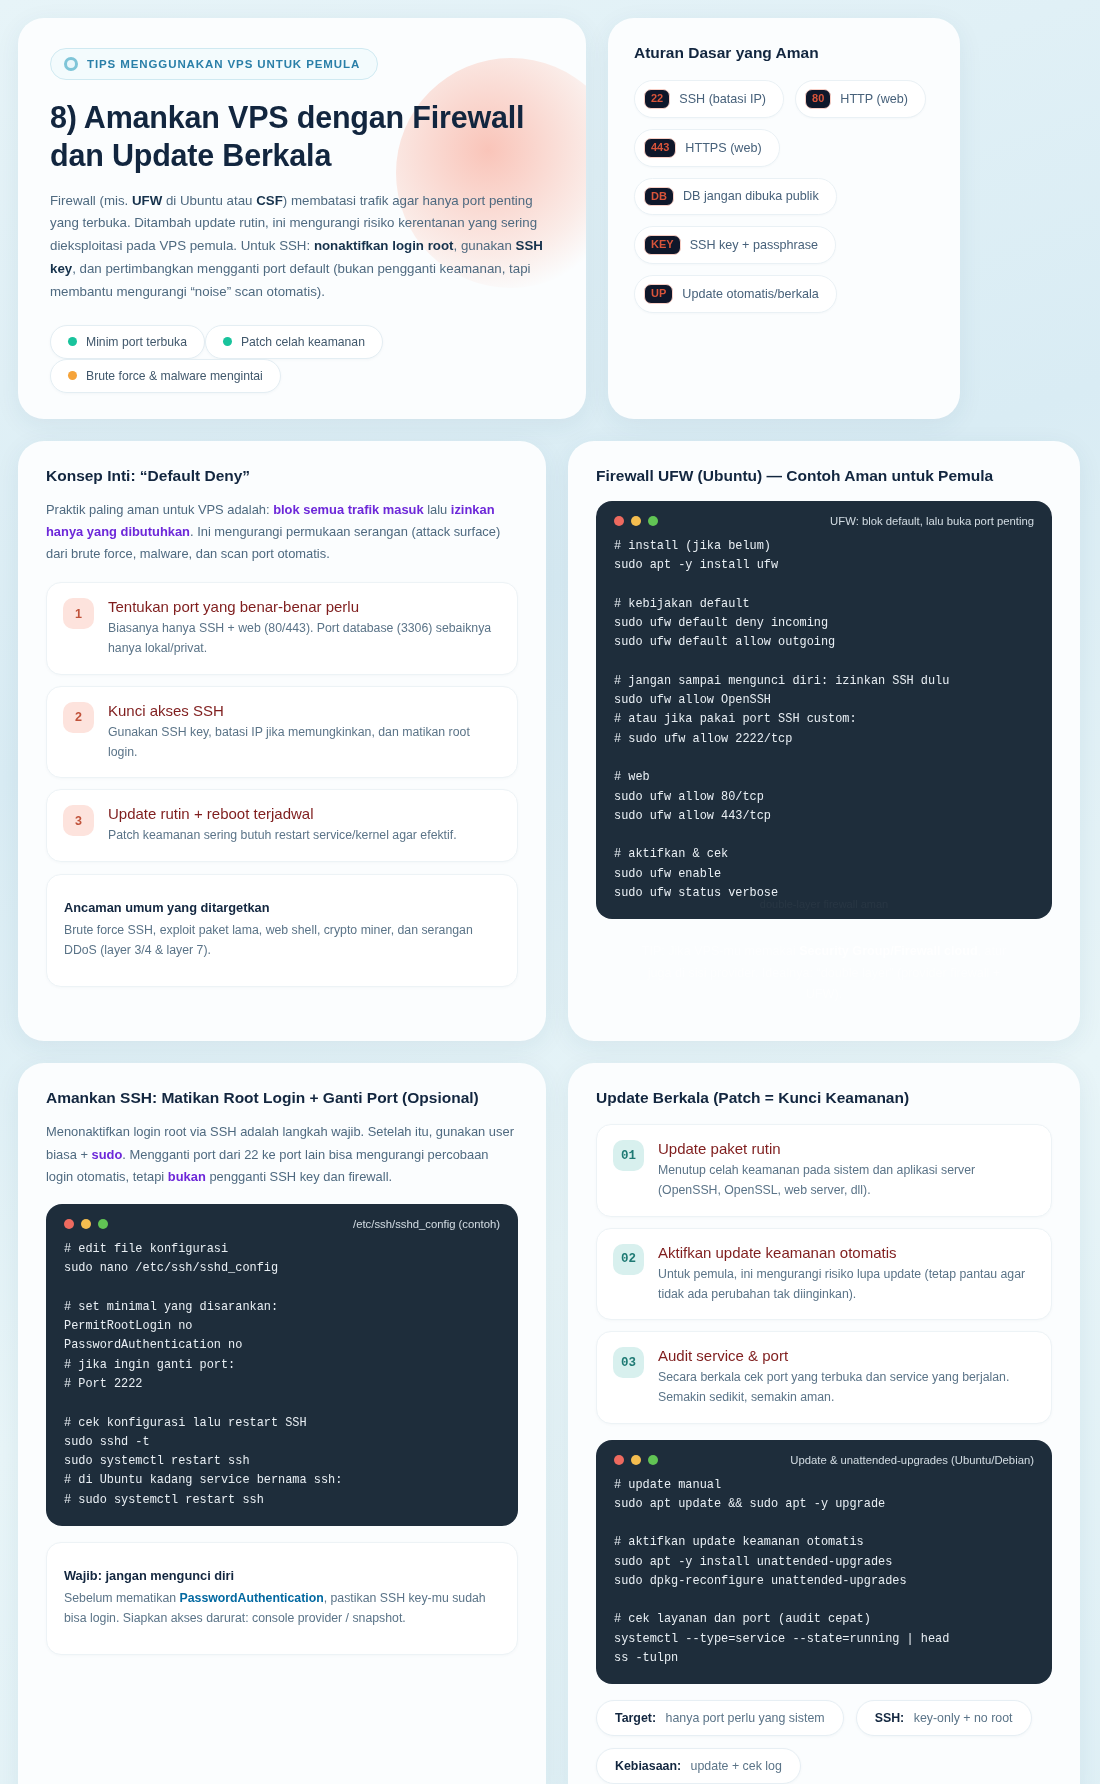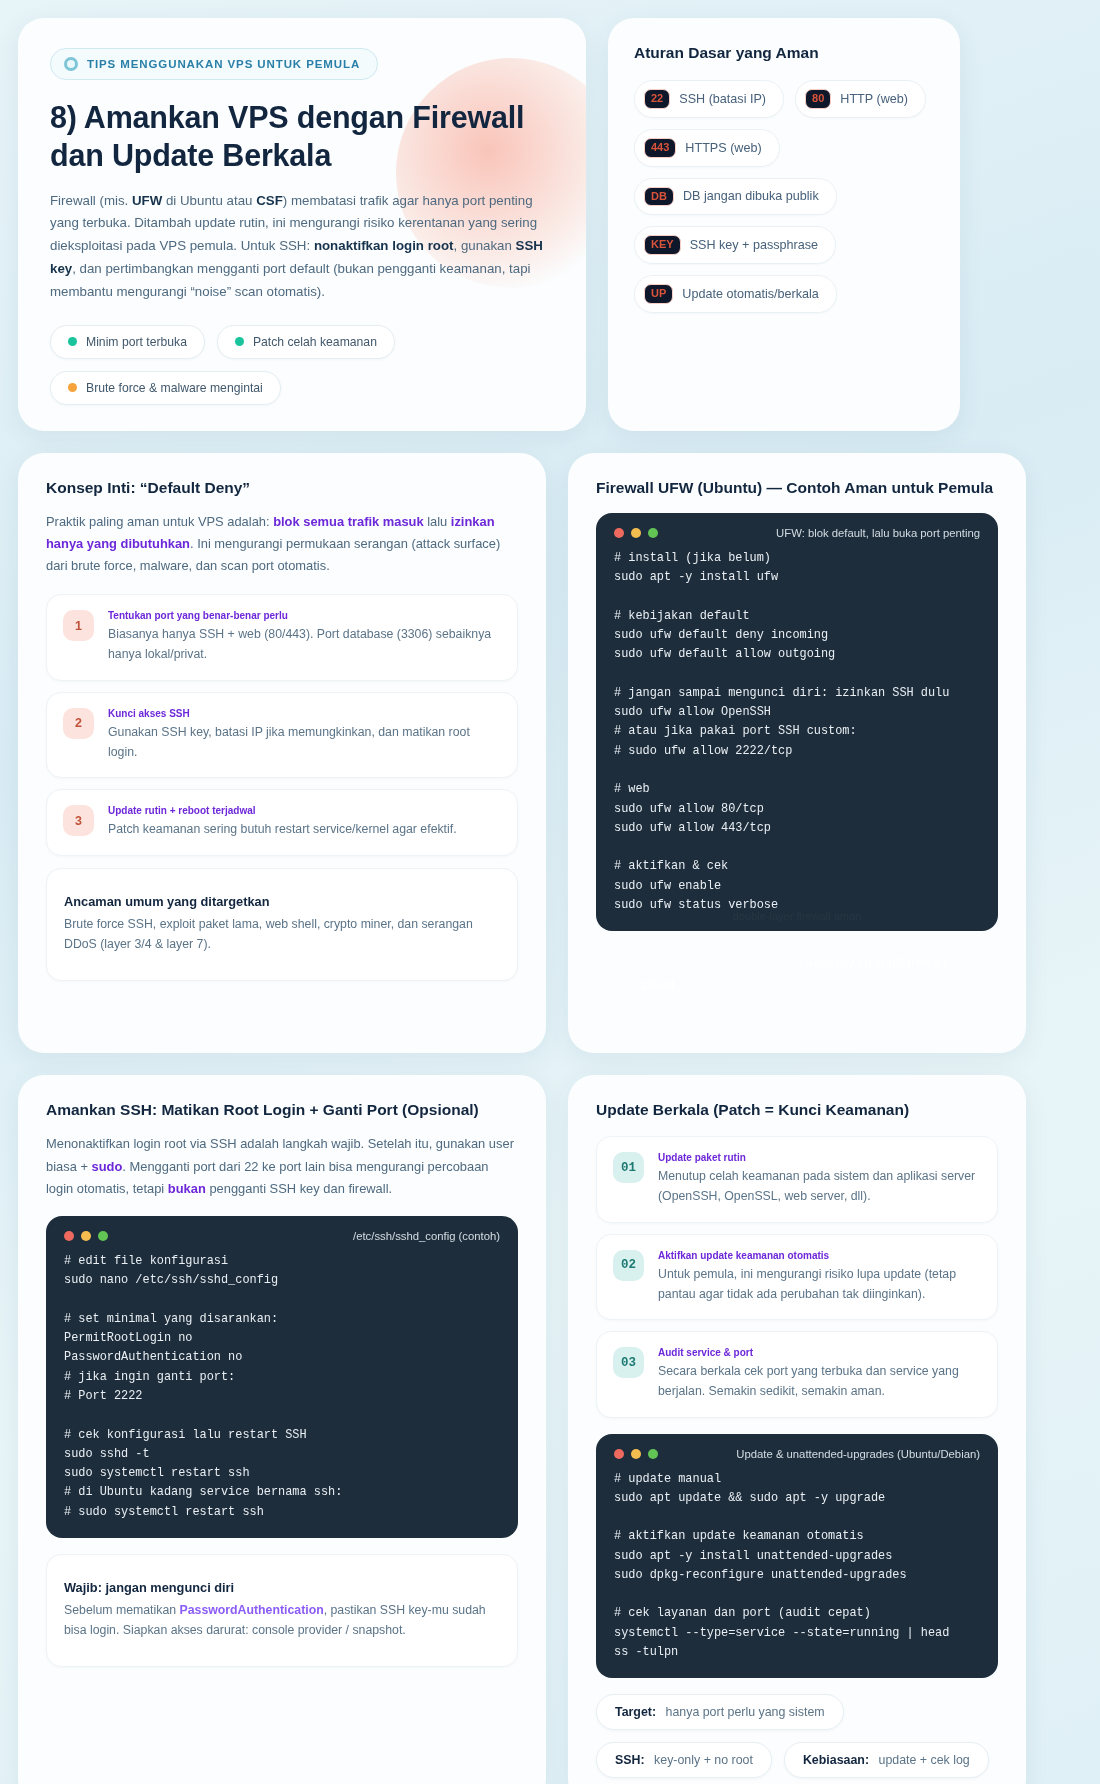--- a/index.html
+++ b/index.html
@@ -44,21 +44,21 @@
   h1.hero-title {
     font-size: 30.5px; line-height: 1.24; color: #12263f;
     margin: 19px 0 15px 0; font-weight: bold;
     position: relative; z-index: 2; letter-spacing: -0.2px;
   }
   p.hero-body {
     font-size: 13.3px; line-height: 1.72; color: #4f6a80;
     position: relative; z-index: 2; max-width: 512px;
   }
   p.hero-body b { color: #16324c; }
-  .pill-row { display: flex; gap: 12px; margin-top: 21px; flex-wrap: wrap; position: relative; z-index: 2; }
+  .pill-row { display: flex; margin-top: 21px; flex-wrap: wrap; position: relative; z-index: 2; }
   .pill {
     display: inline-flex; align-items: center; gap: 9px;
     background: #fff; border: 1px solid #e4eef3; border-radius: 999px;
     padding: 9px 17px; font-size: 12.2px; color: #41586c;
     box-shadow: 0 1px 3px rgba(30,70,95,0.04);
   }
   .dot { width: 9px; height: 9px; border-radius: 50%; flex: none; }
 
   
   .rules { width: 352px; padding: 26px 26px 30px 26px; }
@@ -81,48 +81,48 @@
 
   
   .sec { padding: 26px 28px 28px 28px; }
   .sec h2 { font-size: 15.5px; color: #12263f; font-weight: bold; }
   .sec p.lead {
     font-size: 12.9px; line-height: 1.72; color: #4f6a80; margin-top: 14px;
   }
   .sec p.lead b { color: #6d28d9; }
 
   .left-col { width: 528px; }
-  .right-col { width: 458px; }
+  .right-col { width: 512px; }
 
   
   .steps { margin-top: 17px; display: flex; flex-direction: column; gap: 11px; }
   .step {
     display: flex; gap: 14px; align-items: flex-start;
     background: #fff; border: 1px solid #edf3f6; border-radius: 15px;
     padding: 15px 16px;
     box-shadow: 0 1px 3px rgba(30,70,95,0.03);
   }
   .badge-num {
     width: 31px; height: 31px; border-radius: 10px; flex: none;
     display: flex; align-items: center; justify-content: center;
     font-size: 12.5px; font-weight: bold;
   }
   .badge-num.peach { background: #fde3dd; color: #c0523a; }
   .badge-num.mint { background: #d8f0ee; color: #1f7a74; font-family: "Liberation Mono", monospace; }
-  .step .st-title { font-size: 10px; font-weight: bold; color: #6d28d9; }
+  .step .st-title { font-size: 15px; font-weight: normal; color: #7f1d1d; }
   .step .st-desc { font-size: 12.3px; line-height: 1.6; color: #5b7488; margin-top: 4px; }
 
   .notebox {
     background: #fff; border: 1px solid #edf3f6; border-radius: 15px;
     padding: 25px 17px; margin-top: 12px;
     box-shadow: 0 1px 3px rgba(30,70,95,0.03);
   }
   .notebox .nb-title { font-size: 12.8px; font-weight: bold; color: #12263f; }
   .notebox .nb-desc { font-size: 12.3px; line-height: 1.62; color: #5b7488; margin-top: 6px; }
-  .notebox .nb-desc b { color: #8b5cf6; }
+  .notebox .nb-desc b { color: #0369a1; }
 
   
   .term {
     background: #1e2d3b; border-radius: 16px; margin-top: 16px;
     padding: 14px 0 16px 0; position: relative; overflow: hidden;
   }
   .term-bar {
     display: flex; align-items: center; padding: 0 18px 10px 18px;
   }
   .tdots { display: flex; gap: 7px; }

